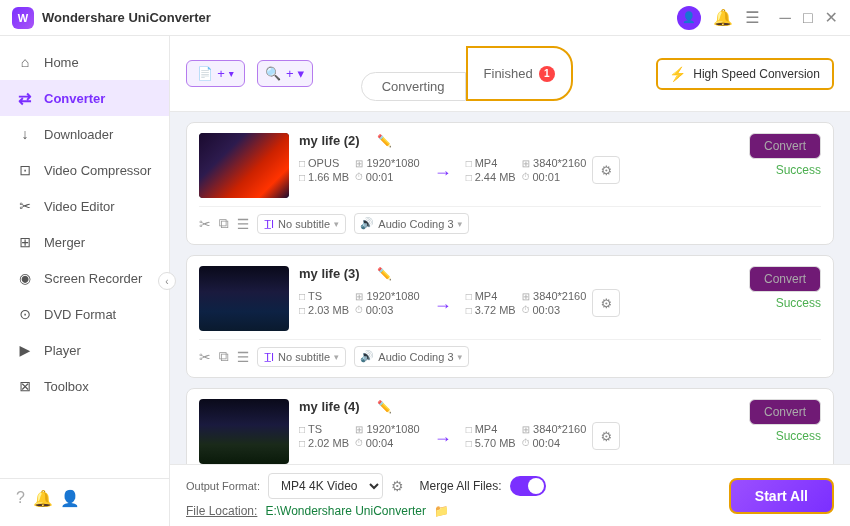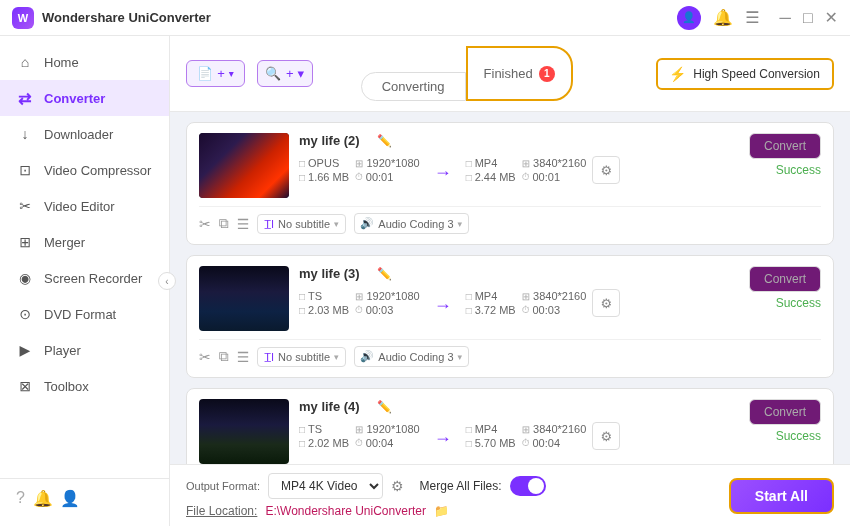--- a/index.html
+++ b/index.html
@@ -74,21 +74,21 @@
     
     .footer { background: white; border-top: 1px solid #e8e8e8; padding: 8px 16px; display: flex; align-items: center; gap: 12px; }
     .footer-label { font-size: 11px; color: #666; }
     .format-select { border: 1px solid #ddd; border-radius: 4px; padding: 4px 8px; font-size: 12px; color: #333; background: white; cursor: pointer; }
     .settings-icon { color: #888; cursor: pointer; font-size: 14px; }
     .merge-label { font-size: 12px; color: #333; margin-left: 8px; }
     .toggle { width: 36px; height: 20px; background: #7b2fff; border-radius: 10px; position: relative; cursor: pointer; }
     .toggle-dot { width: 16px; height: 16px; background: white; border-radius: 50%; position: absolute; top: 2px; right: 2px; transition: 0.2s; }
     .footer-right { margin-left: auto; display: flex; align-items: center; gap: 8px; }
     .file-loc-label { font-size: 12px; color: #666; text-decoration: underline; }
-    .file-loc { font-size: 12px; color: #be185d; }
+    .file-loc { font-size: 12px; color: #15803d; }
     .folder-icon { color: #888; cursor: pointer; }
     .start-btn { background: linear-gradient(135deg, #9b4fff, #7b2fff); color: white; border: 2.5px solid #e8a000; border-radius: 8px; padding: 8px 24px; font-size: 14px; font-weight: 600; cursor: pointer; }
     
     .footer-row1 { display: flex; align-items: center; gap: 8px; }
     .footer-row2 { display: flex; align-items: center; gap: 8px; }
     .footer-col { display: flex; flex-direction: column; gap: 5px; flex: 1; }
   </style>
 </head>
 <body>
 

